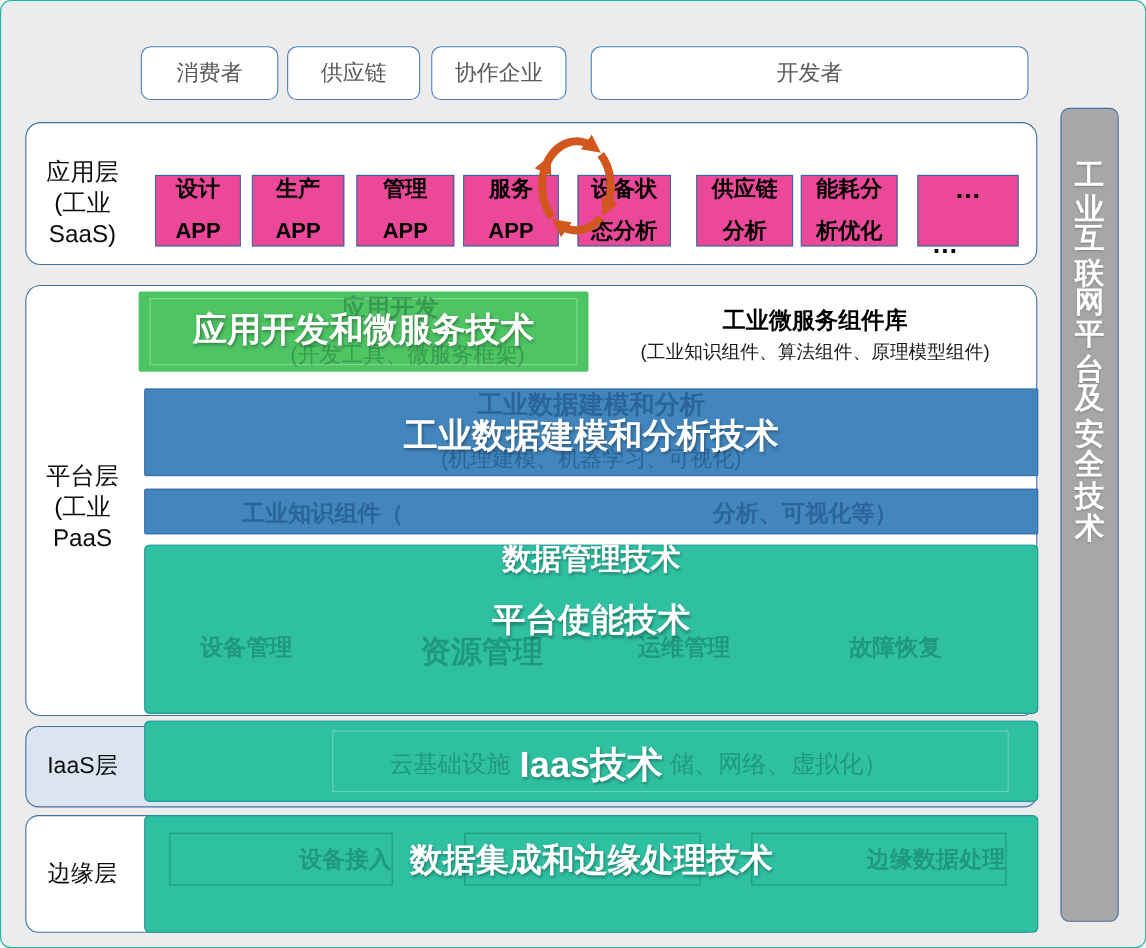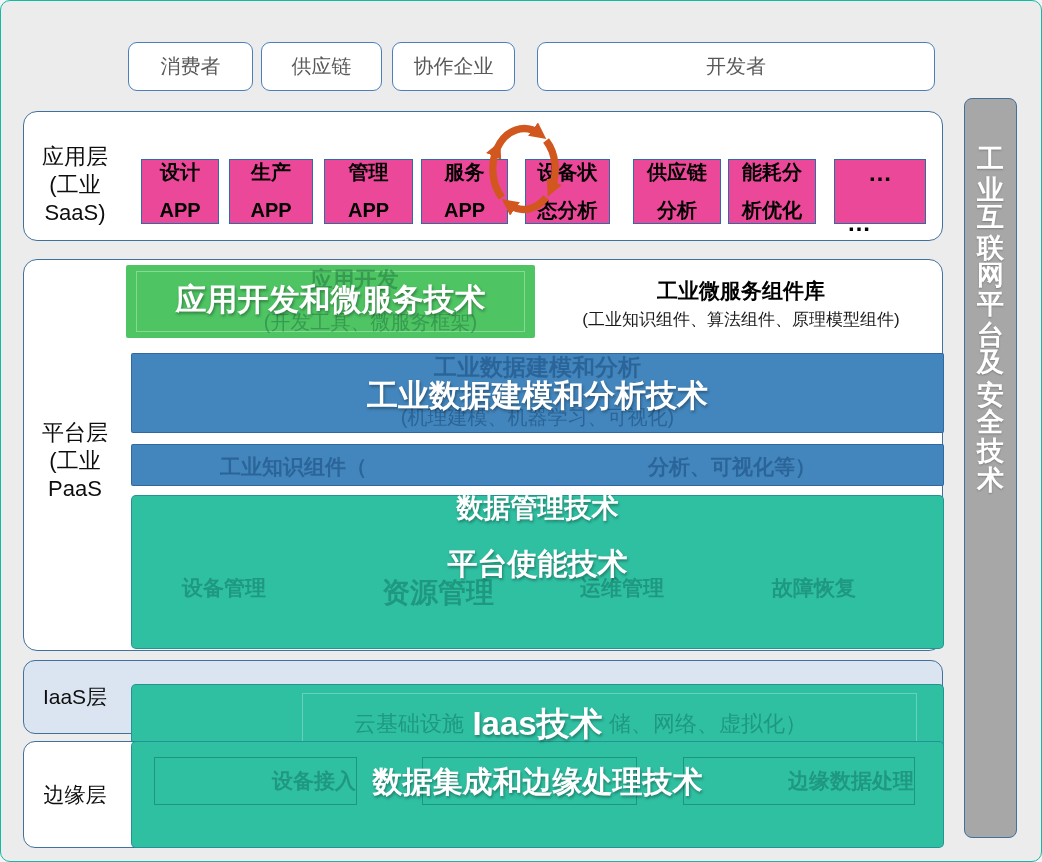--- a/index.html
+++ b/index.html
@@ -158,21 +158,21 @@
   <div class="tealbar" style="top:494px;height:154px;">
     <div class="ghost ghost-teal" style="left:50px;top:78px;font-size:21px;font-weight:bold;">设备管理</div>
     <div class="ghost ghost-teal" style="left:250px;top:78px;font-size:28px;font-weight:bold;">资源管理</div>
     <div class="ghost ghost-teal" style="left:448px;top:78px;font-size:21px;font-weight:bold;">运维管理</div>
     <div class="ghost ghost-teal" style="left:640px;top:78px;font-size:21px;font-weight:bold;">故障恢复</div>
     <div class="mainwhite" style="top:48px;font-size:30px;">平台使能技术</div>
   </div>
 
   <div class="layerbox" style="top:659px;height:74px;background:#dbe5f1;border-radius:12px;"></div>
   <div class="layerlabel" style="left:26px;top:682px;width:96px;font-size:21px;">IaaS层</div>
-  <div class="tealbar" style="top:683px;height:84px;">
+  <div class="tealbar" style="top:654px;height:74px;">
     <div class="ghostrect" style="left:170px;top:8px;width:615px;height:56px;"></div>
     <div class="ghost ghost-teal" style="left:222px;top:24px;font-size:22px;">云基础设施</div>
     <div class="ghost ghost-teal" style="left:477px;top:24px;font-size:22px;">储、网络、虚拟化）</div>
     <div class="mainwhite" style="top:17px;font-size:33px;">Iaas技术</div>
   </div>
 
   <div class="layerbox" style="top:740px;height:107px;border-radius:12px;"></div>
   <div class="layerlabel" style="left:26px;top:780px;width:96px;font-size:21px;">边缘层</div>
   <div class="tealbar" style="top:740px;height:107px;">
     <div class="ghostbox" style="left:22px;width:203px;">

